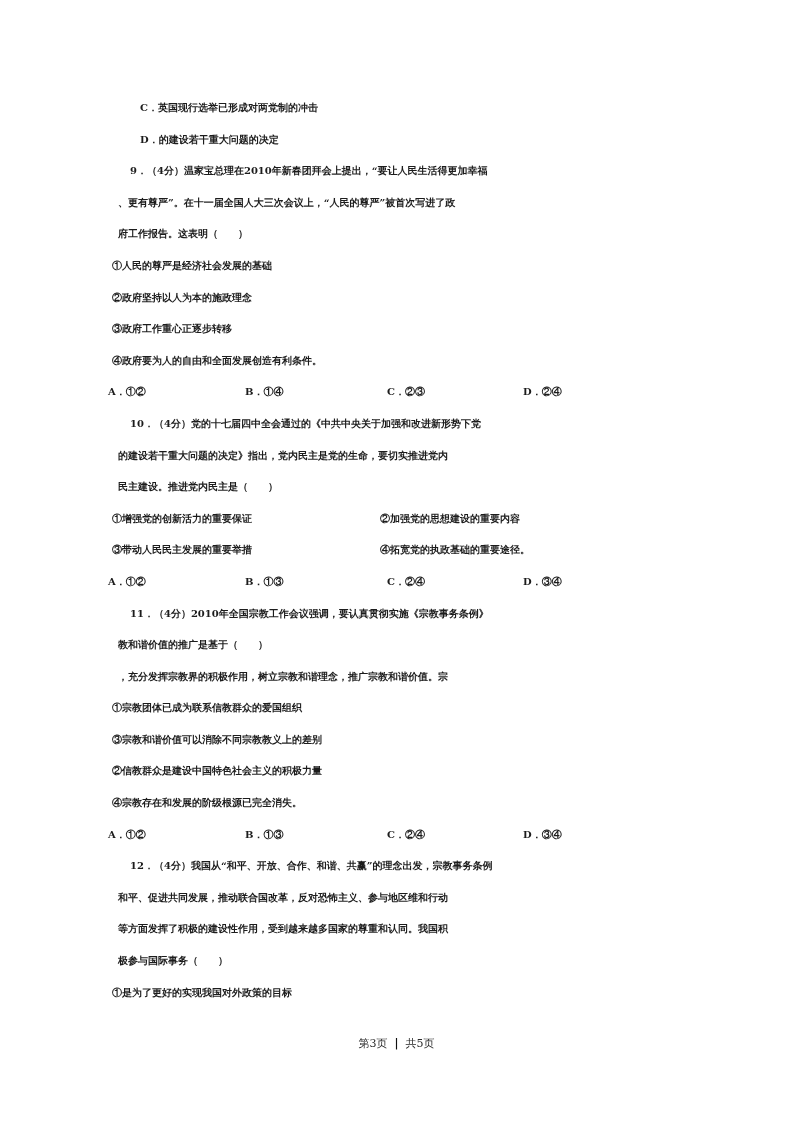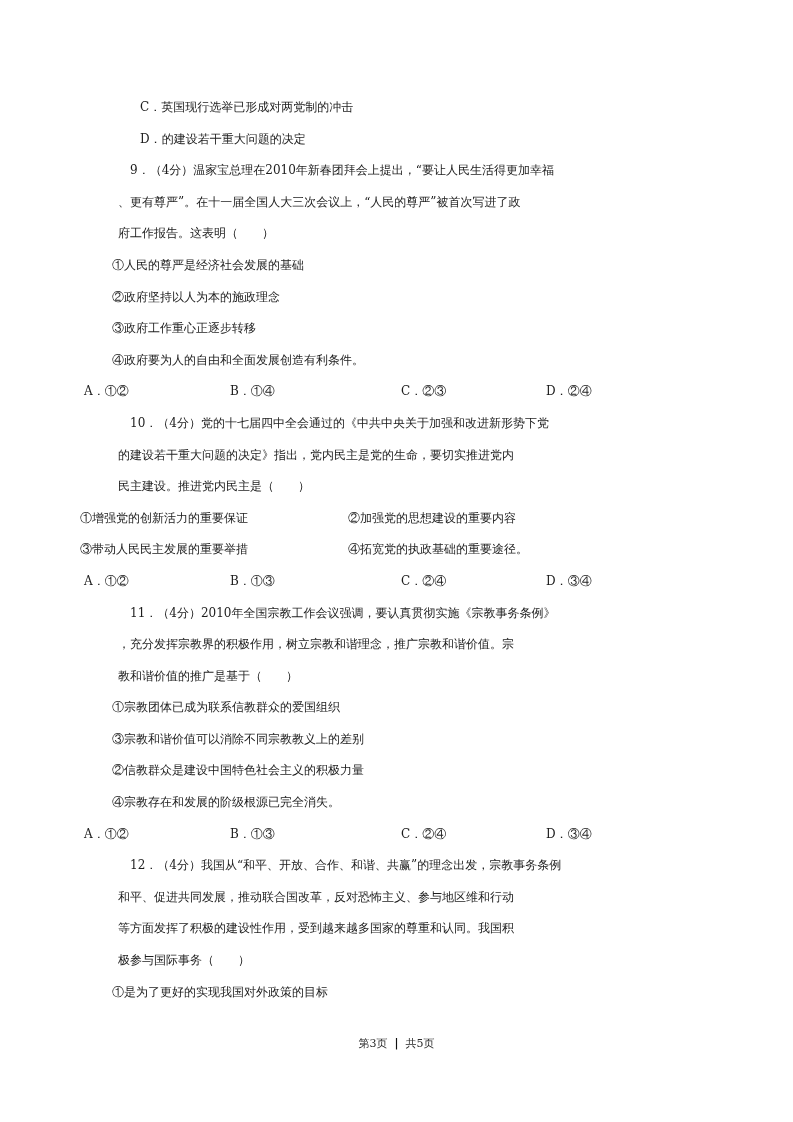--- a/index.html
+++ b/index.html
@@ -18,34 +18,35 @@
   }
   .content {
     position: absolute;
     top: 92px;
     left: 0;
     right: 0;
   }
   .line {
     height: 31.6px;
     line-height: 31.6px;
-    font-size: 12px;
+    font-size: 10px;
     white-space: nowrap;
+    font-weight: bold;
   }
   .cd-line   { padding-left: 140px; }
   .q-first   { padding-left: 112px; margin-left: 18px; }
   .q-cont    { padding-left: 118px; }
   .item-line { padding-left: 112px; }
-  .item-row  { padding-left: 80px; display: flex; }
+  .item-row  { padding-left: 112px; display: flex; }
   .item-row .col1 { display: inline-block; width: 268px; }
-  .choice-row { padding-left: 84px; display: flex; gap: 9px; }
+  .choice-row { padding-left: 108px; display: flex; }
   .choice-slot { display: inline-block; }
   .choice-slot.s0 { width: 137px; }
   .choice-slot.s1 { width: 142px; }
-  .choice-slot.s2 { width: 136px; margin-left: 20px; }
+  .choice-slot.s2 { width: 136px; }
   .q-num { display: inline; }
   .footer {
     position: absolute;
     top: 1034px;
     left: 0;
     width: 100%;
     text-align: center;
     font-size: 11px;
     color: #2a2a2a;
     line-height: 20px;
@@ -83,22 +84,22 @@
         <span class="col1">③带动人民民主发展的重要举措</span>
         <span>④拓宽党的执政基础的重要途径。</span>
       </div>
       <div class="line choice-row">
         <span class="choice-slot s0"><span class="choice-label">A．</span><span>①②</span></span>
         <span class="choice-slot s1"><span class="choice-label">B．</span><span>①③</span></span>
         <span class="choice-slot s2"><span class="choice-label">C．</span><span>②④</span></span>
         <span class="choice-slot s3"><span class="choice-label">D．</span><span>③④</span></span>
       </div>
       <div class="line q-first"><span class="q-num">11．</span><span>（4分）2010年全国宗教工作会议强调，要认真贯彻实施《宗教事务条例》</span></div>
+      <div class="line q-cont"><span>教和谐价值的推广是基于（　　）</span></div>
       <div class="line q-cont"><span>，充分发挥宗教界的积极作用，树立宗教和谐理念，推广宗教和谐价值。宗</span></div>
-      <div class="line q-cont"><span>教和谐价值的推广是基于（　　）</span></div>
       <div class="line item-line"><span>①宗教团体已成为联系信教群众的爱国组织</span></div>
       <div class="line item-line"><span>③宗教和谐价值可以消除不同宗教教义上的差别</span></div>
       <div class="line item-line"><span>②信教群众是建设中国特色社会主义的积极力量</span></div>
       <div class="line item-line"><span>④宗教存在和发展的阶级根源已完全消失。</span></div>
       <div class="line choice-row">
         <span class="choice-slot s0"><span class="choice-label">A．</span><span>①②</span></span>
         <span class="choice-slot s1"><span class="choice-label">B．</span><span>①③</span></span>
         <span class="choice-slot s2"><span class="choice-label">C．</span><span>②④</span></span>
         <span class="choice-slot s3"><span class="choice-label">D．</span><span>③④</span></span>
       </div>

